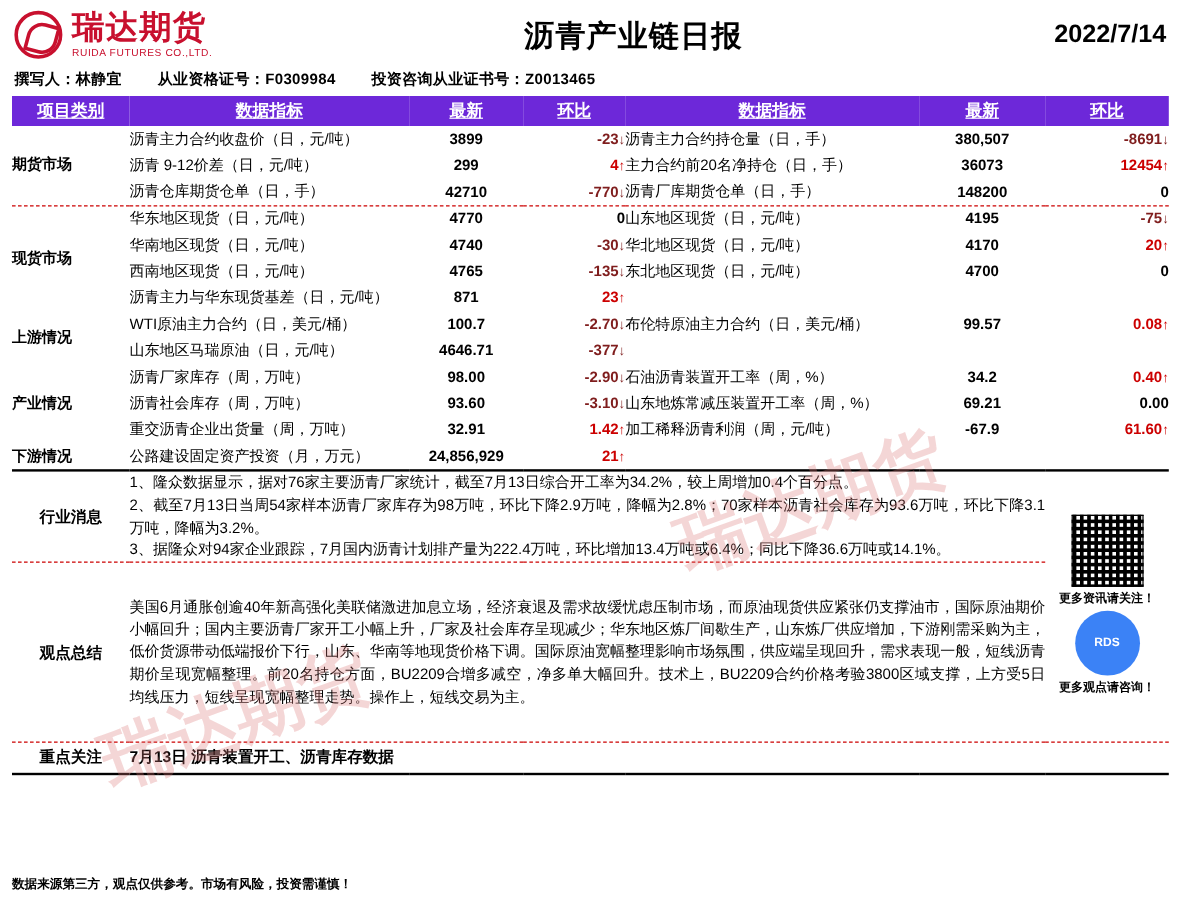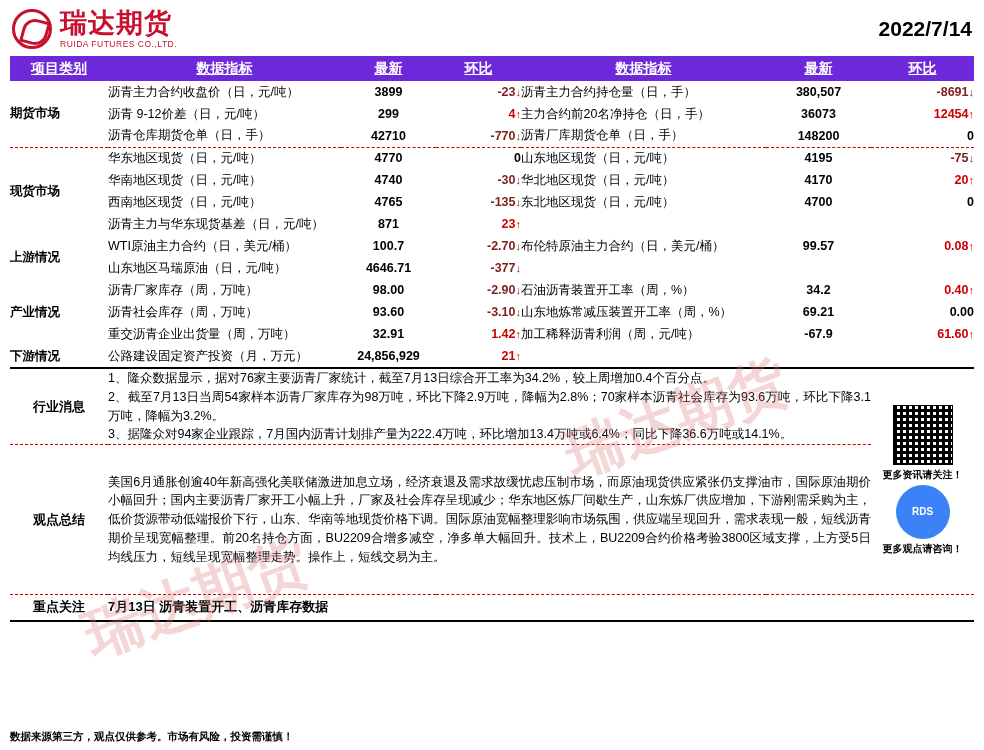--- a/index.html
+++ b/index.html
@@ -123,23 +123,29 @@
   </div>
 
   <div class="header">
     <div class="brand">
       <div class="logo-mark"></div>
       <div class="brand-text">
         <div class="brand-cn">瑞达期货</div>
         <div class="brand-en">RUIDA FUTURES CO.,LTD.</div>
       </div>
     </div>
+    <div class="doc-title">沥青产业链日报</div>
     <div class="doc-date">2022/7/14</div>
   </div>
 
+  <div class="byline">
+    <span>撰写人：林静宜</span>
+    <span>从业资格证号：F0309984</span>
+    <span>投资咨询从业证书号：Z0013465</span>
+  </div>
 
   <table class="main">
     <colgroup>
       <col style="width:98px">
       <col style="width:233px">
       <col style="width:95px">
       <col style="width:85px">
       <col style="width:245px">
       <col style="width:105px">
       <col style="width:103px">

